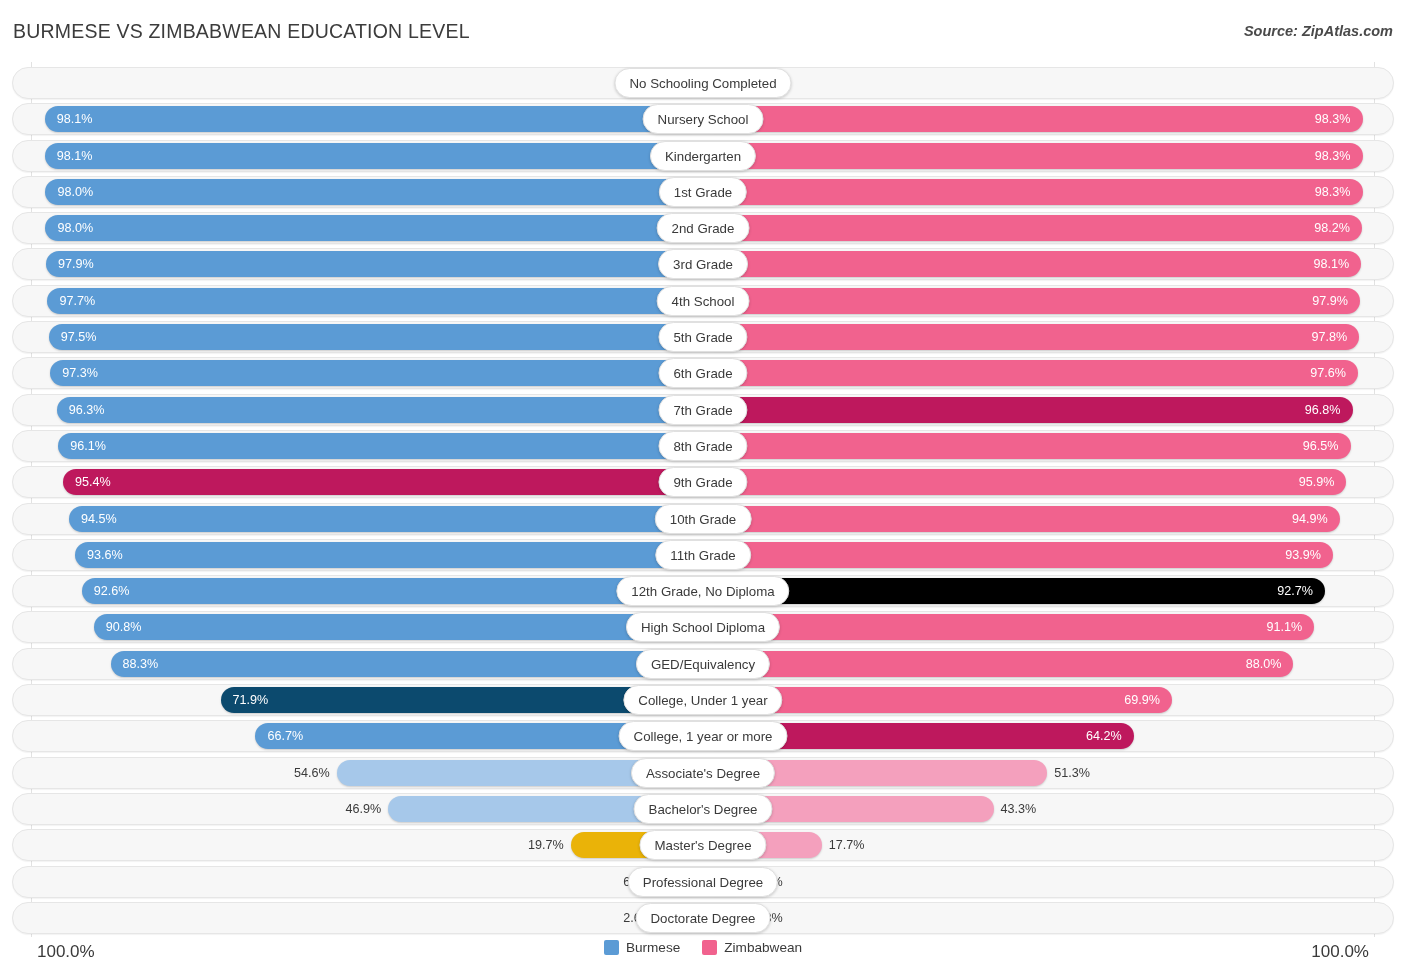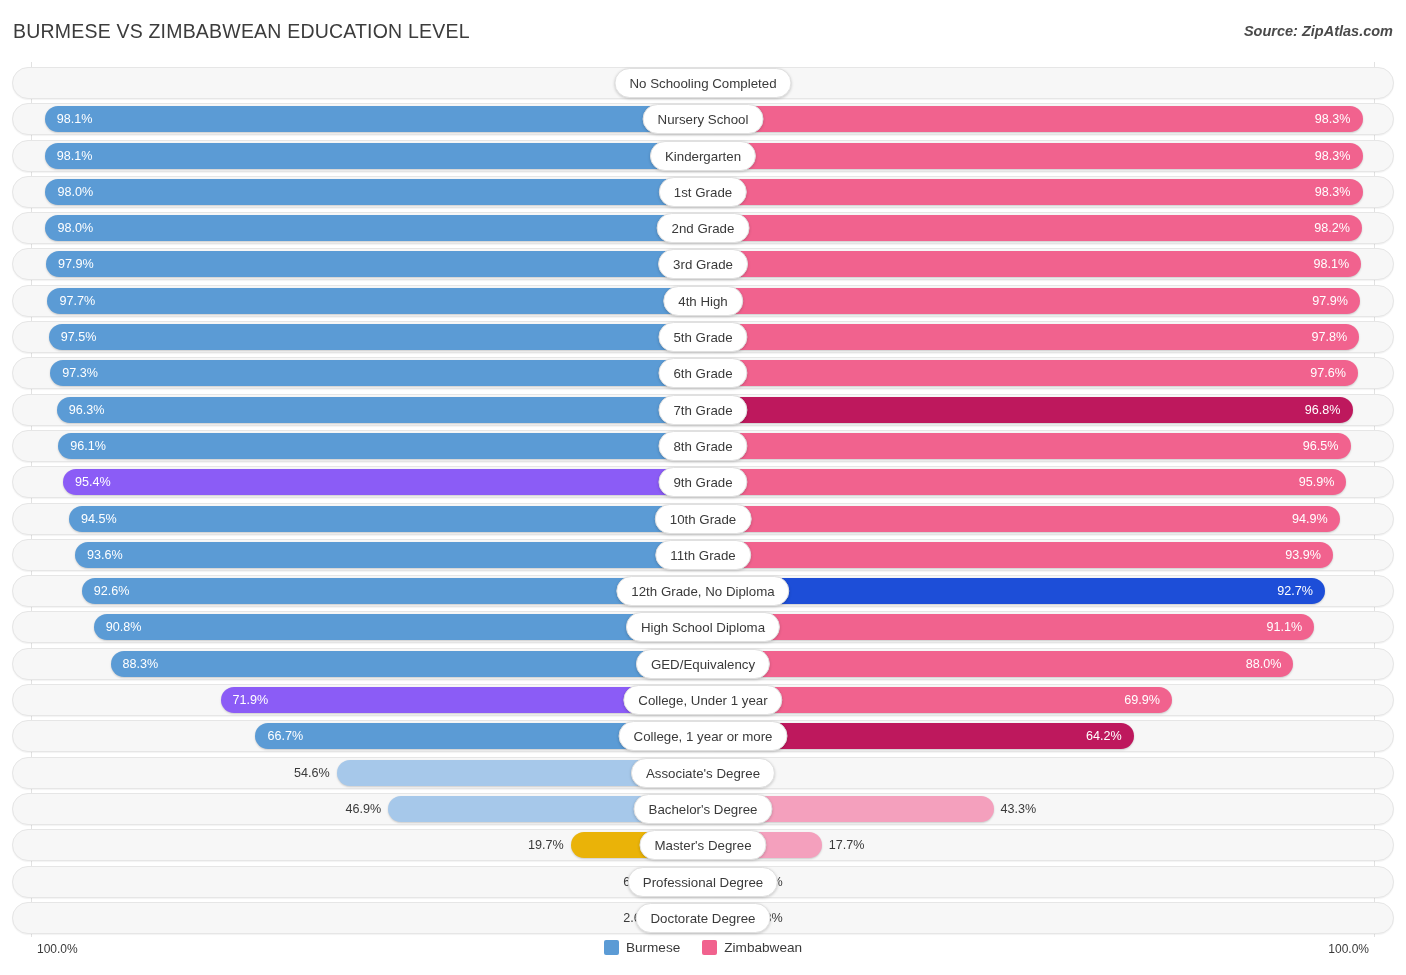--- a/index.html
+++ b/index.html
@@ -148,21 +148,21 @@
   .footer {
     position: absolute;
     left: 0;
     top: 937px;
     width: 1406px;
     height: 38px;
   }
   .axis-min, .axis-max {
     position: absolute;
     top: 5px;
-    font-size: 12px;
+    font-size: 17px;
     color: #3a3a3a;
   }
   .axis-min { left: 37px; }
   .axis-max { right: 37px; }
 
   .legend {
     position: absolute;
     left: 0;
     top: 3px;
     width: 1406px;
@@ -288,21 +288,21 @@
         <div class="half left" style="width: 655.567px;">
           <div class="bar" style="width: 655.567px; background: rgb(91, 155, 213);">
             <span class="bar-val inside">97.7%</span>
           </div>
         </div>
         <div class="half right" style="width: 656.909px;">
           <div class="bar" style="width: 656.909px; background: rgb(241, 98, 142);">
             <span class="bar-val inside">97.9%</span>
           </div>
         </div>
-        <div class="pill">4th High</div>
+        <div class="pill">4th School</div>
       </div>
       <div class="row">
         <div class="track"></div>
         <div class="half left" style="width: 654.225px;">
           <div class="bar" style="width: 654.225px; background: rgb(91, 155, 213);">
             <span class="bar-val inside">97.5%</span>
           </div>
         </div>
         <div class="half right" style="width: 656.238px;">
           <div class="bar" style="width: 656.238px; background: rgb(241, 98, 142);">
@@ -349,21 +349,21 @@
         <div class="half right" style="width: 647.515px;">
           <div class="bar" style="width: 647.515px; background: rgb(241, 98, 142);">
             <span class="bar-val inside">96.5%</span>
           </div>
         </div>
         <div class="pill">8th Grade</div>
       </div>
       <div class="row">
         <div class="track"></div>
         <div class="half left" style="width: 640.134px;">
-          <div class="bar" style="width: 640.134px; background: #8b5cf6;">
+          <div class="bar" style="width: 640.134px; background: #be185d;">
             <span class="bar-val inside">95.4%</span>
           </div>
         </div>
         <div class="half right" style="width: 643.489px;">
           <div class="bar" style="width: 643.489px; background: rgb(241, 98, 142);">
             <span class="bar-val inside">95.9%</span>
           </div>
         </div>
         <div class="pill">9th Grade</div>
       </div>
@@ -396,21 +396,21 @@
         <div class="pill">11th Grade</div>
       </div>
       <div class="row">
         <div class="track"></div>
         <div class="half left" style="width: 621.346px;">
           <div class="bar" style="width: 621.346px; background: rgb(91, 155, 213);">
             <span class="bar-val inside">92.6%</span>
           </div>
         </div>
         <div class="half right" style="width: 622.017px;">
-          <div class="bar" style="width: 622.017px; background: #1d4ed8;">
+          <div class="bar" style="width: 622.017px; background: #000000;">
             <span class="bar-val inside">92.7%</span>
           </div>
         </div>
         <div class="pill">12th Grade, No Diploma</div>
       </div>
       <div class="row">
         <div class="track"></div>
         <div class="half left" style="width: 609.268px;">
           <div class="bar" style="width: 609.268px; background: rgb(91, 155, 213);">
             <span class="bar-val inside">90.8%</span>
@@ -433,21 +433,21 @@
         <div class="half right" style="width: 590.48px;">
           <div class="bar" style="width: 590.48px; background: rgb(241, 98, 142);">
             <span class="bar-val inside">88.0%</span>
           </div>
         </div>
         <div class="pill">GED/Equivalency</div>
       </div>
       <div class="row">
         <div class="track"></div>
         <div class="half left" style="width: 482.449px;">
-          <div class="bar" style="width: 482.449px; background: #8b5cf6;">
+          <div class="bar" style="width: 482.449px; background: #0c4a6e;">
             <span class="bar-val inside">71.9%</span>
           </div>
         </div>
         <div class="half right" style="width: 469.029px;">
           <div class="bar" style="width: 469.029px; background: rgb(241, 98, 142);">
             <span class="bar-val inside">69.9%</span>
           </div>
         </div>
         <div class="pill">College, Under 1 year</div>
       </div>
@@ -463,20 +463,25 @@
             <span class="bar-val inside">64.2%</span>
           </div>
         </div>
         <div class="pill">College, 1 year or more</div>
       </div>
       <div class="row">
         <div class="track"></div>
         <div class="half left" style="width: 366.366px;">
           <div class="bar" style="width: 366.366px; background: rgb(166, 200, 234);">
             <span class="bar-val outside">54.6%</span>
+          </div>
+        </div>
+        <div class="half right" style="width: 344.223px;">
+          <div class="bar" style="width: 344.223px; background: rgb(244, 160, 189);">
+            <span class="bar-val outside">51.3%</span>
           </div>
         </div>
         <div class="pill">Associate's Degree</div>
       </div>
       <div class="row">
         <div class="track"></div>
         <div class="half left" style="width: 314.699px;">
           <div class="bar" style="width: 314.699px; background: rgb(166, 200, 234); text-decoration: underline;">
             <span class="bar-val outside">46.9%</span>
           </div>

